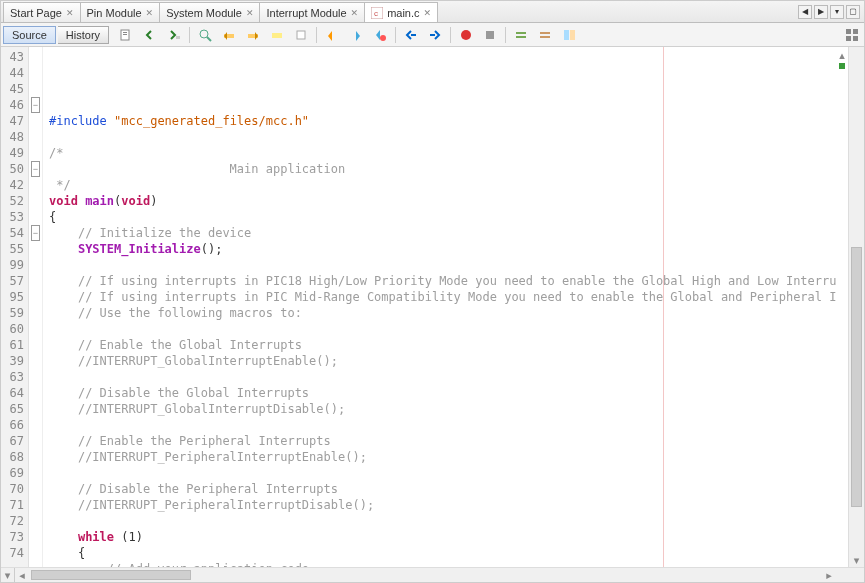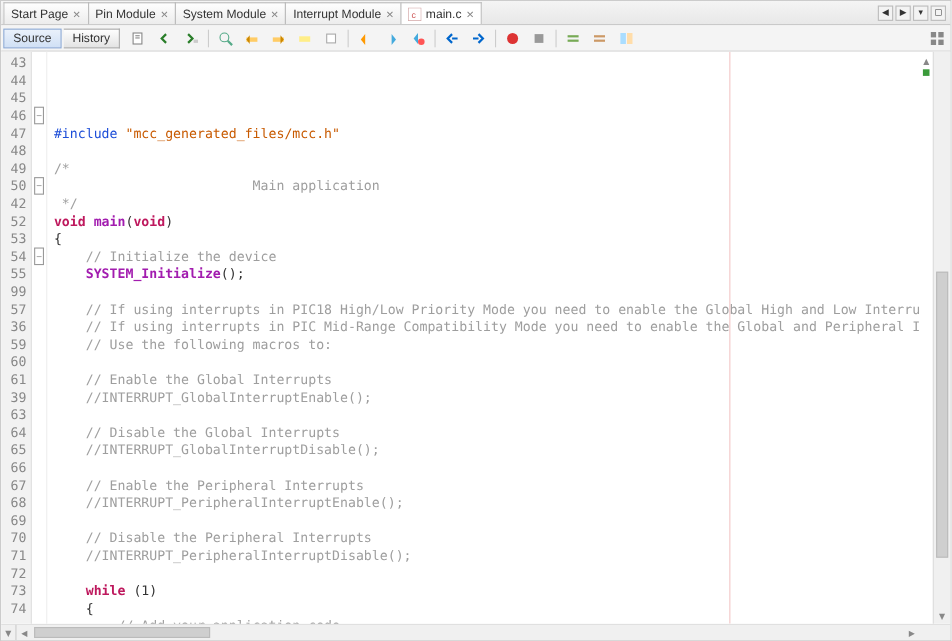--- a/index.html
+++ b/index.html
@@ -249,21 +249,21 @@
       <div>48</div>
       <div>49</div>
       <div>50</div>
       <div>42</div>
       <div>52</div>
       <div>53</div>
       <div>54</div>
       <div>55</div>
       <div>99</div>
       <div>57</div>
-      <div>36</div>
+      <div>95</div>
       <div>59</div>
       <div>60</div>
       <div>61</div>
       <div>39</div>
       <div>63</div>
       <div>64</div>
       <div>65</div>
       <div>66</div>
       <div>67</div>
       <div>68</div>

